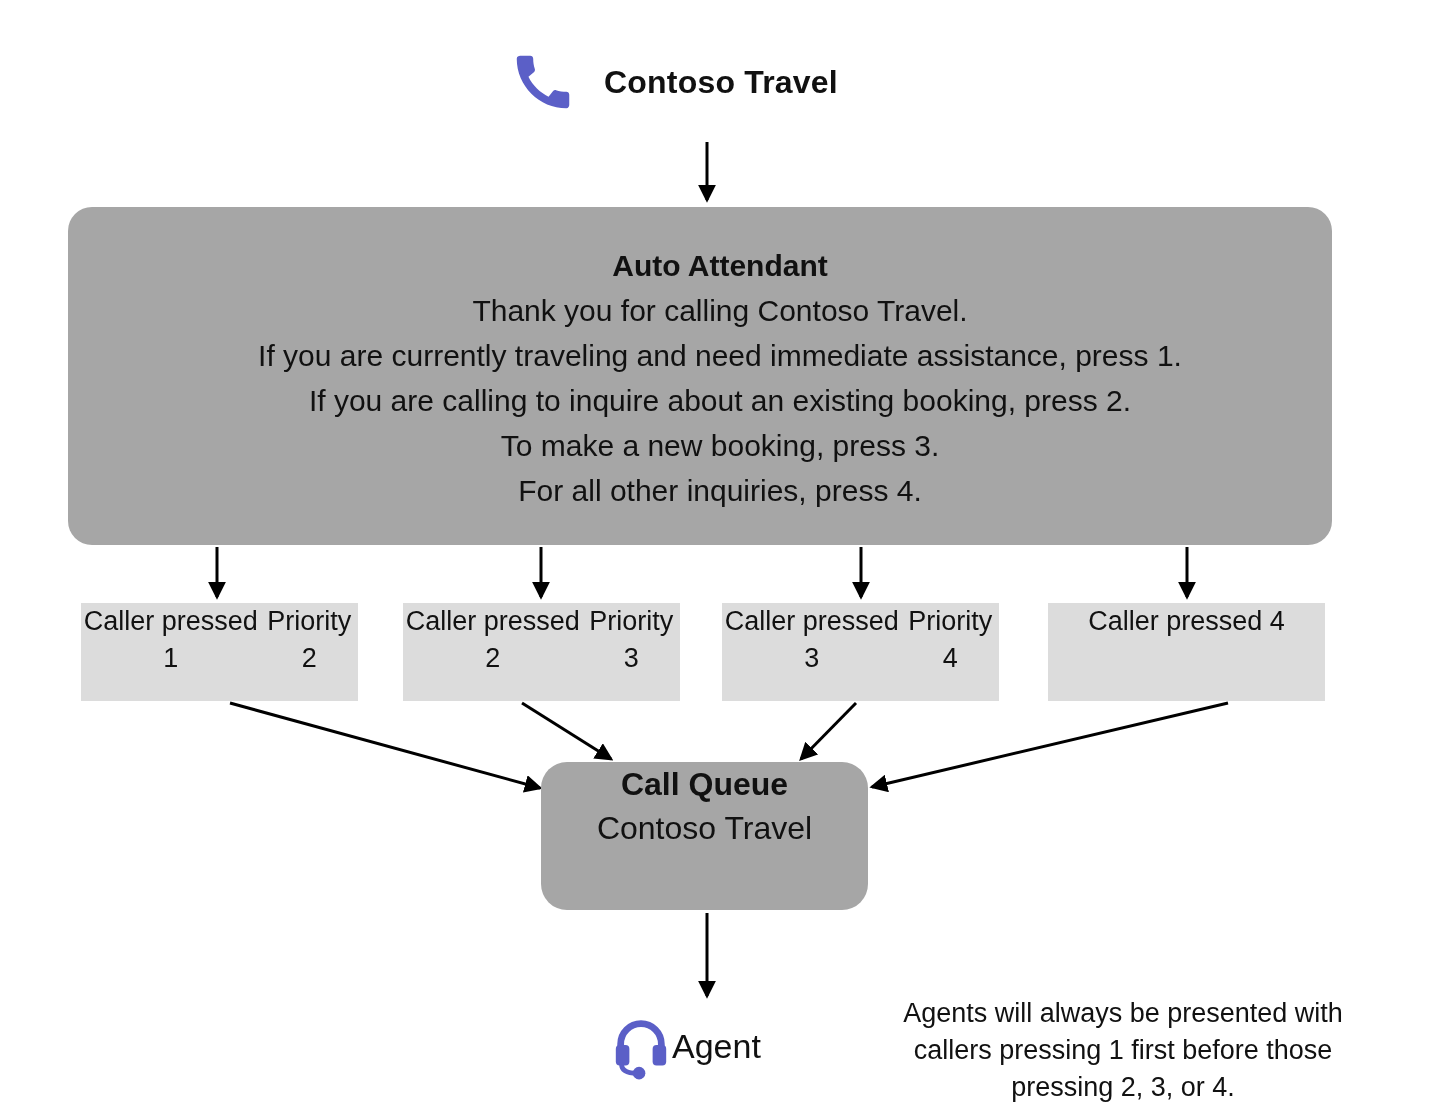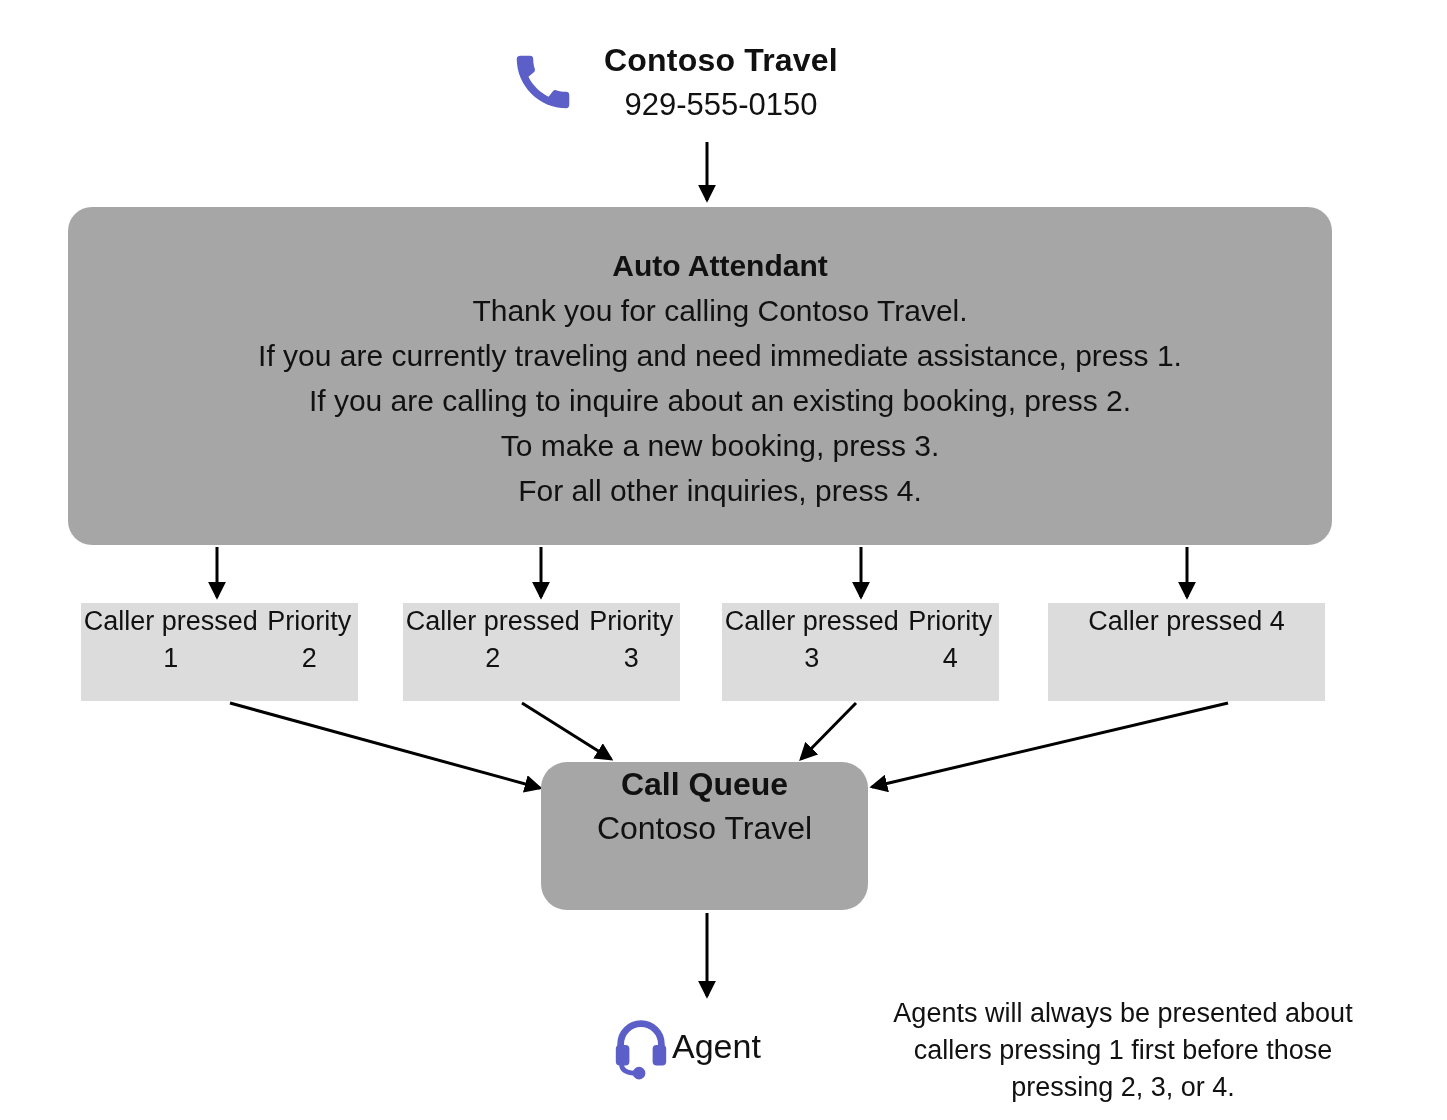--- a/index.html
+++ b/index.html
@@ -78,21 +78,20 @@
 
     <line x1="707" y1="913" x2="707" y2="996" marker-end="url(#ah)"></line>
   </svg>
 
   <div class="entry">
     <svg class="entry-icon" viewBox="0 0 24 24">
       <path fill="#5b5fc7" d="M20.01 15.38c-1.23 0-2.42-.2-3.53-.56-.35-.12-.74-.03-1.01.24l-1.57 1.97c-2.83-1.35-5.48-3.9-6.89-6.83l1.95-1.66c.27-.28.35-.67.24-1.02-.37-1.11-.56-2.3-.56-3.53 0-.54-.45-.99-.99-.99H4.19C3.65 3 3 3.24 3 3.99 3 13.28 10.73 21 20.01 21c.71 0 .99-.63.99-1.18v-3.45c0-.54-.45-.99-.99-.99z"></path>
     </svg>
     <div class="entry-text">
       <div class="entry-title">Contoso Travel</div>
-      <div class="entry-phone">929-555-0150</div>
     </div>
   </div>
 
   <div class="aa-box">
     <div class="aa-title">Auto Attendant</div>
     <div>Thank you for calling Contoso Travel.</div>
     <div>If you are currently traveling and need immediate assistance, press 1.</div>
     <div>If you are calling to inquire about an existing booking, press 2.</div>
     <div>To make a new booking, press 3.</div>
     <div>For all other inquiries, press 4.</div>
@@ -124,18 +123,18 @@
       <path d="M11 36 v-6 a21 21 0 0 1 42 0 v6" fill="none" stroke="#5b5fc7" stroke-width="7" stroke-linecap="round"></path>
       <rect x="6" y="31" width="14" height="21" rx="4" fill="#5b5fc7"></rect>
       <rect x="44" y="31" width="14" height="21" rx="4" fill="#5b5fc7"></rect>
       <path d="M12 51 c0 8 9 9 16 9" fill="none" stroke="#5b5fc7" stroke-width="5" stroke-linecap="round"></path>
       <circle cx="30" cy="60" r="6.5" fill="#5b5fc7"></circle>
     </svg>
     <span class="agent-label">Agent</span>
   </div>
 
   <div class="note">
-    <div>Agents will always be presented about</div>
+    <div>Agents will always be presented with</div>
     <div>callers pressing 1 first before those</div>
     <div>pressing 2, 3, or 4.</div>
   </div>
 
 </div>
 
 </body></html>

